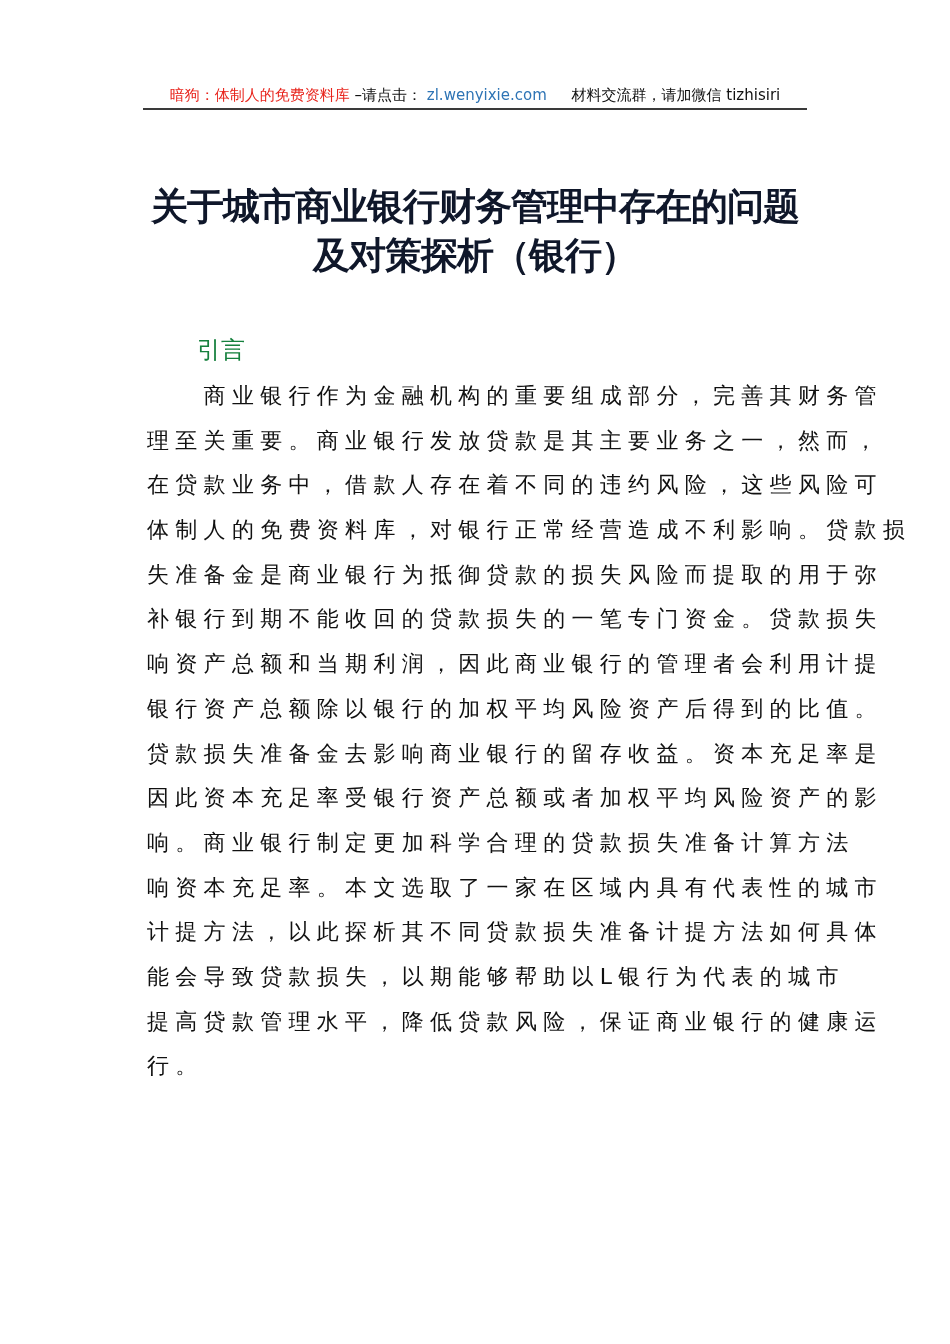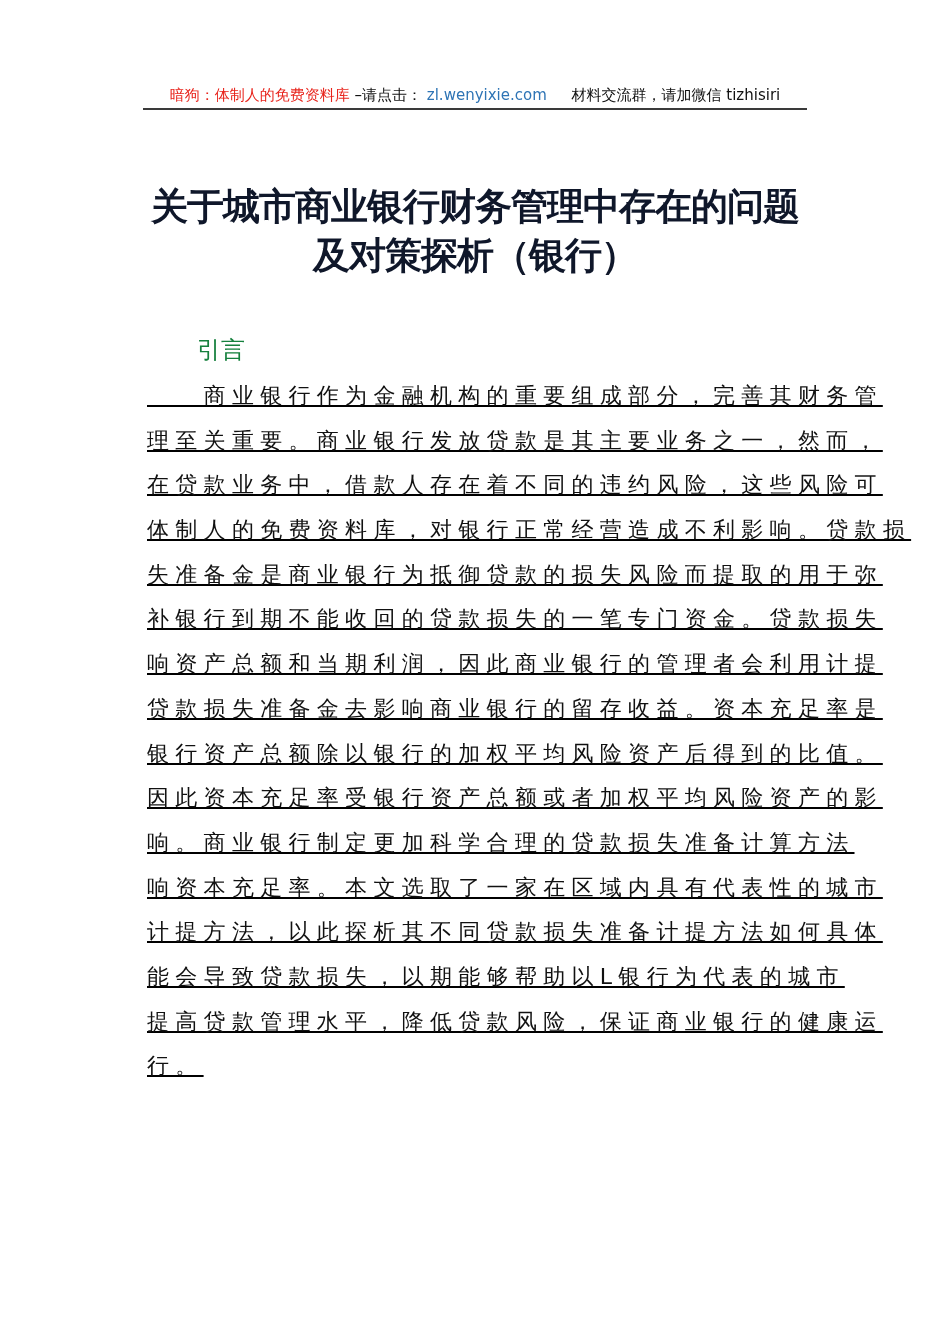--- a/index.html
+++ b/index.html
@@ -53,21 +53,20 @@
       font-family: "DejaVu Sans", sans-serif;
       font-size: 24px;
       line-height: 32px;
       color: #15803d;
     }
     .body-text {
       position: absolute;
       left: 147px;
       top: 374px;
       width: 662px;
-      text-decoration: underline;
     }
     .line {
       height: 44.7px;
       line-height: 44.7px;
       font-family: "DejaVu Sans", sans-serif;
       font-size: 22px;
       letter-spacing: 6.3px;
       white-space: nowrap;
       color: #111;
       text-align: justify;
@@ -93,22 +92,22 @@
 <div class="section-heading">引言</div>
 
 <div class="body-text">
   <div class="line">　　商业银行作为金融机构的重要组成部分，完善其财务管</div>
   <div class="line">理至关重要。商业银行发放贷款是其主要业务之一，然而，</div>
   <div class="line">在贷款业务中，借款人存在着不同的违约风险，这些风险可</div>
   <div class="line">体制人的免费资料库，对银行正常经营造成不利影响。贷款损</div>
   <div class="line">失准备金是商业银行为抵御贷款的损失风险而提取的用于弥</div>
   <div class="line">补银行到期不能收回的贷款损失的一笔专门资金。贷款损失</div>
   <div class="line">响资产总额和当期利润，因此商业银行的管理者会利用计提</div>
+  <div class="line">银行资产总额除以银行的加权平均风险资产后得到的比值。</div>
   <div class="line">贷款损失准备金去影响商业银行的留存收益。资本充足率是</div>
-  <div class="line">银行资产总额除以银行的加权平均风险资产后得到的比值。</div>
   <div class="line">因此资本充足率受银行资产总额或者加权平均风险资产的影</div>
   <div class="line">响。商业银行制定更加科学合理的贷款损失准备计算方法</div>
   <div class="line">响资本充足率。本文选取了一家在区域内具有代表性的城市</div>
   <div class="line">计提方法，以此探析其不同贷款损失准备计提方法如何具体</div>
   <div class="line">能会导致贷款损失，以期能够帮助以L银行为代表的城市</div>
   <div class="line">提高贷款管理水平，降低贷款风险，保证商业银行的健康运</div>
   <div class="line last">行。</div>
 </div>
 
 </body></html>

